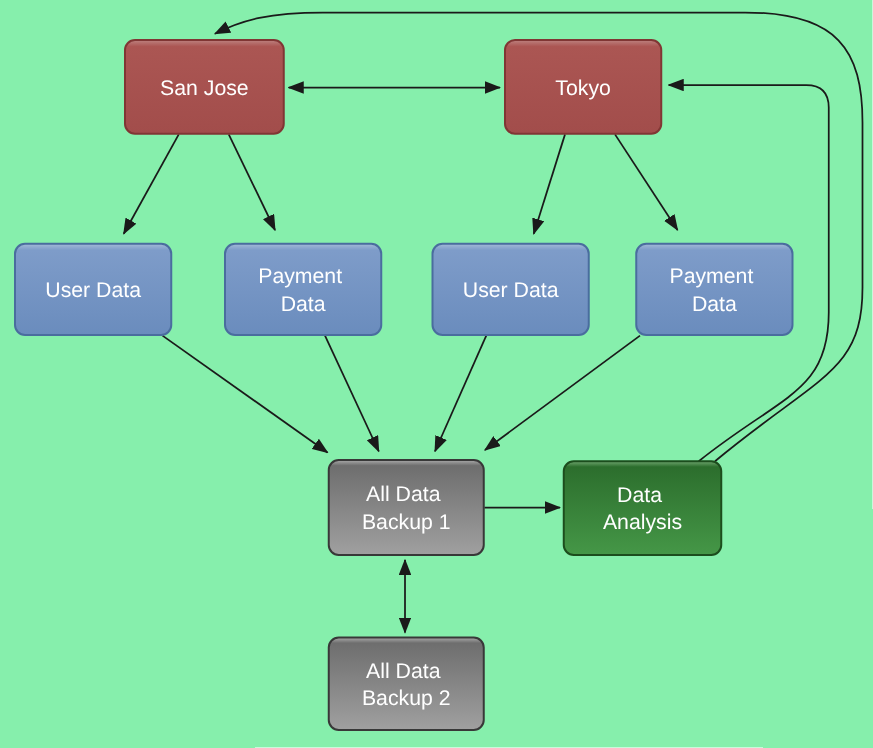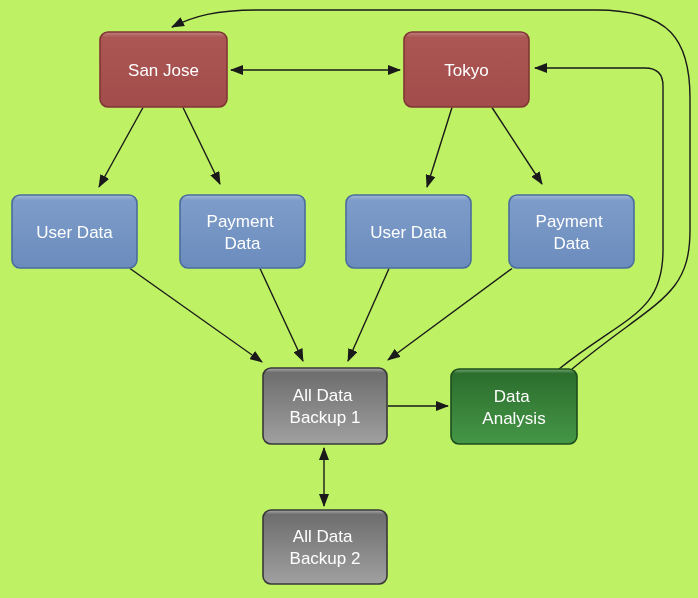--- a/index.html
+++ b/index.html
@@ -8,21 +8,21 @@
     background: #ffffff;
     width: 698px;
     height: 598px;
     overflow: hidden;
     font-family: "Liberation Sans", sans-serif;
   }
   .canvas {
     position: relative;
     width: 698px;
     height: 598px;
-    background: #bef264;
+    background: #86efac;
   }
   svg { display: block; }
   .edge {
     fill: none;
     stroke: #1a1a1a;
     stroke-width: 1.4;
   }
   .node-rect {
     stroke-width: 1.6;
   }

